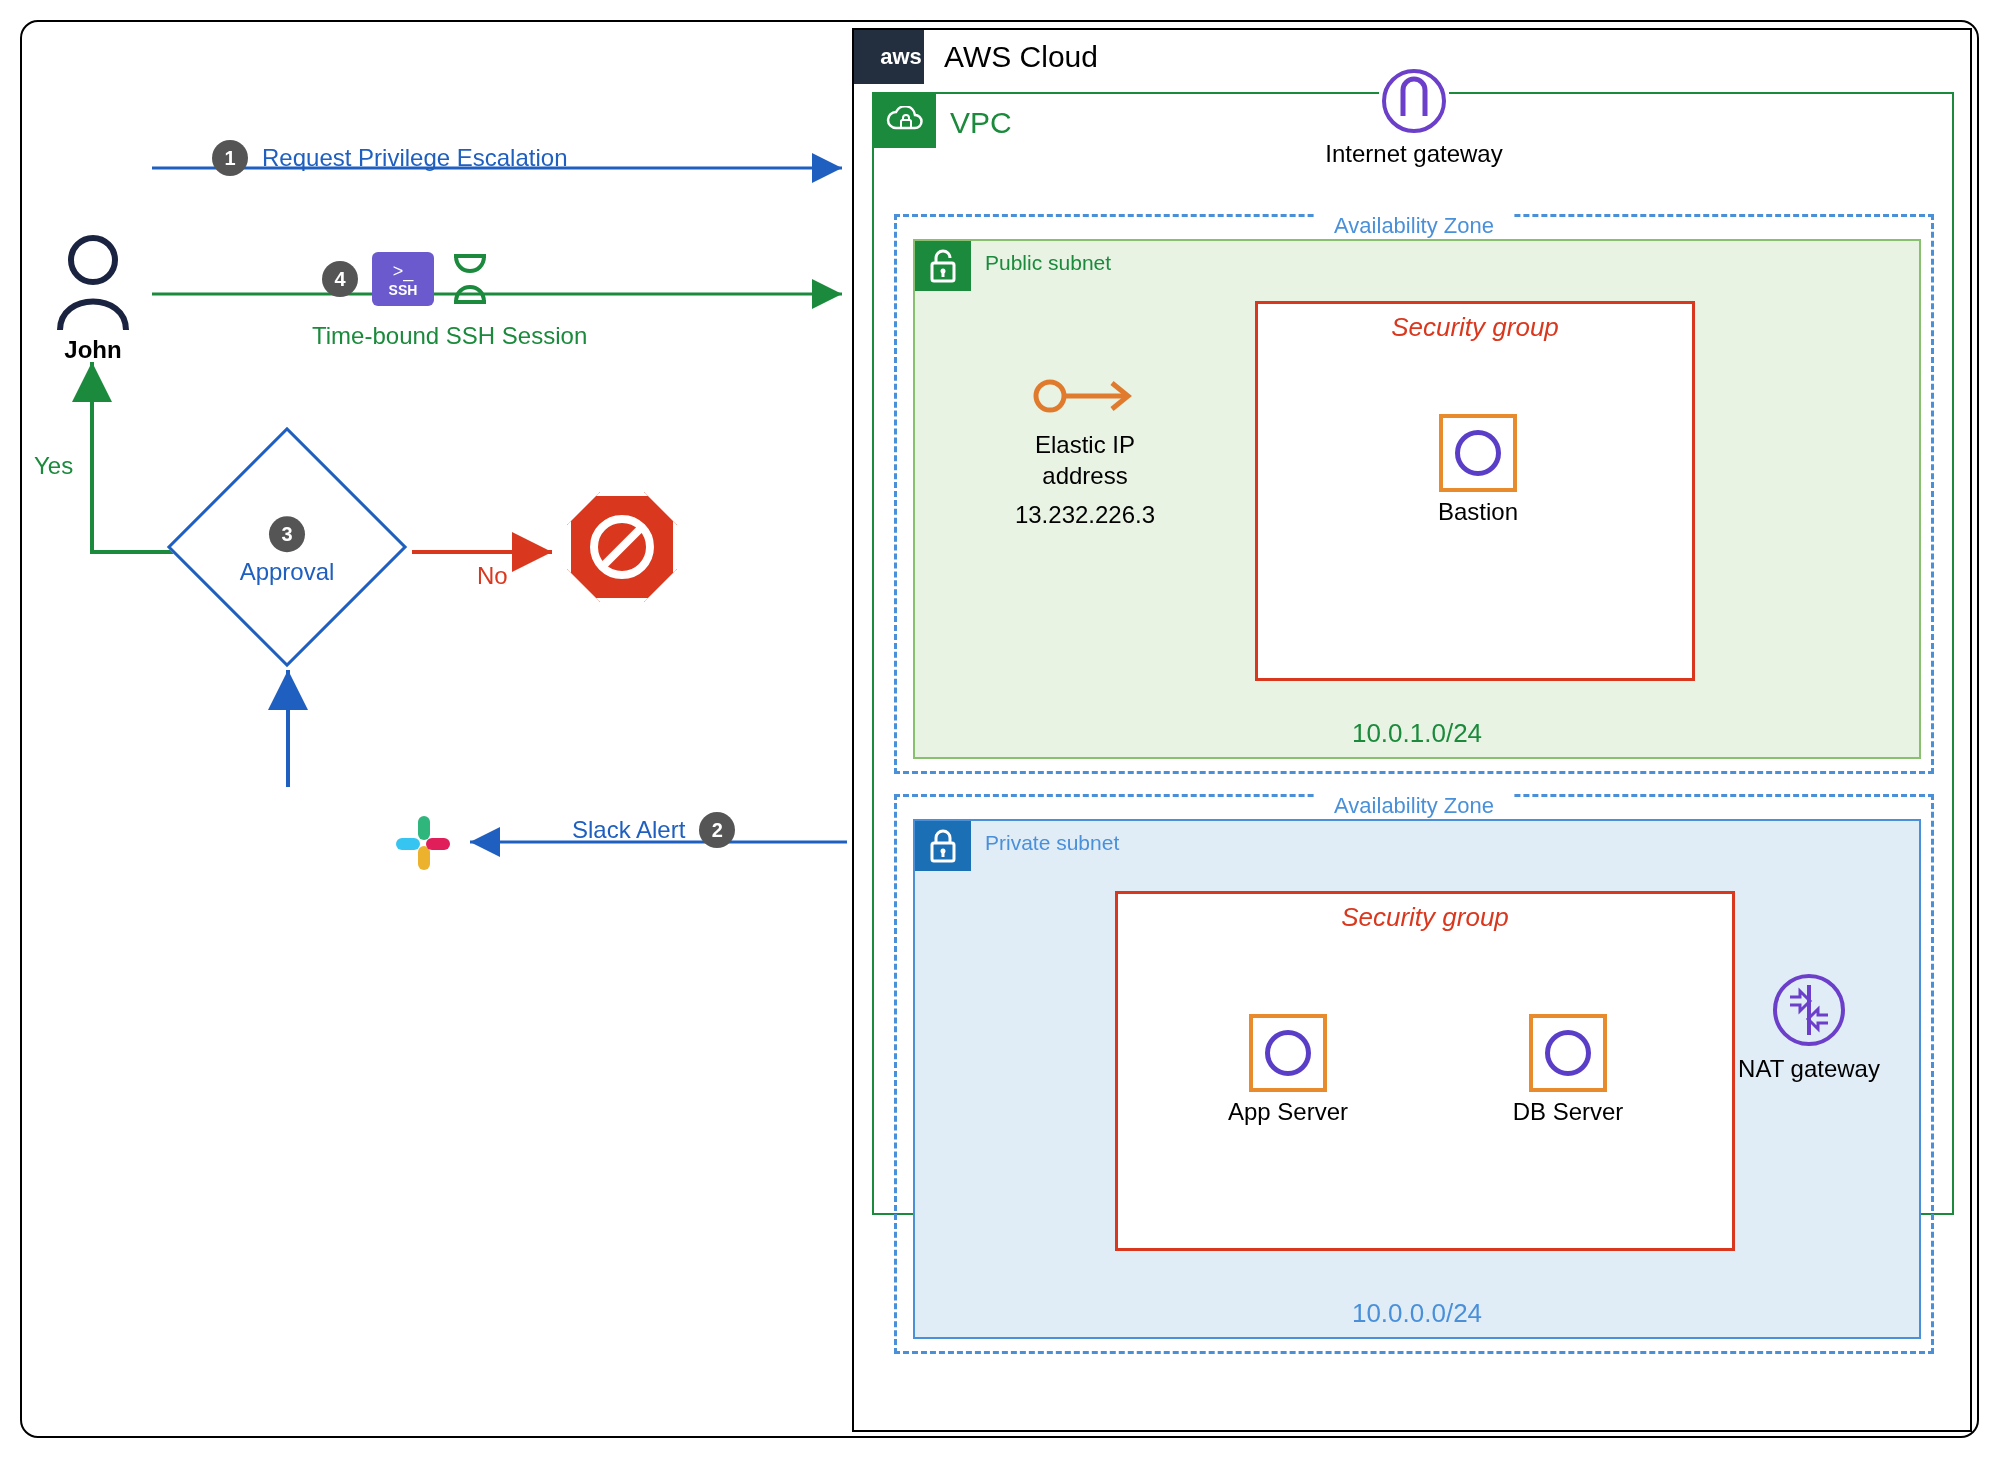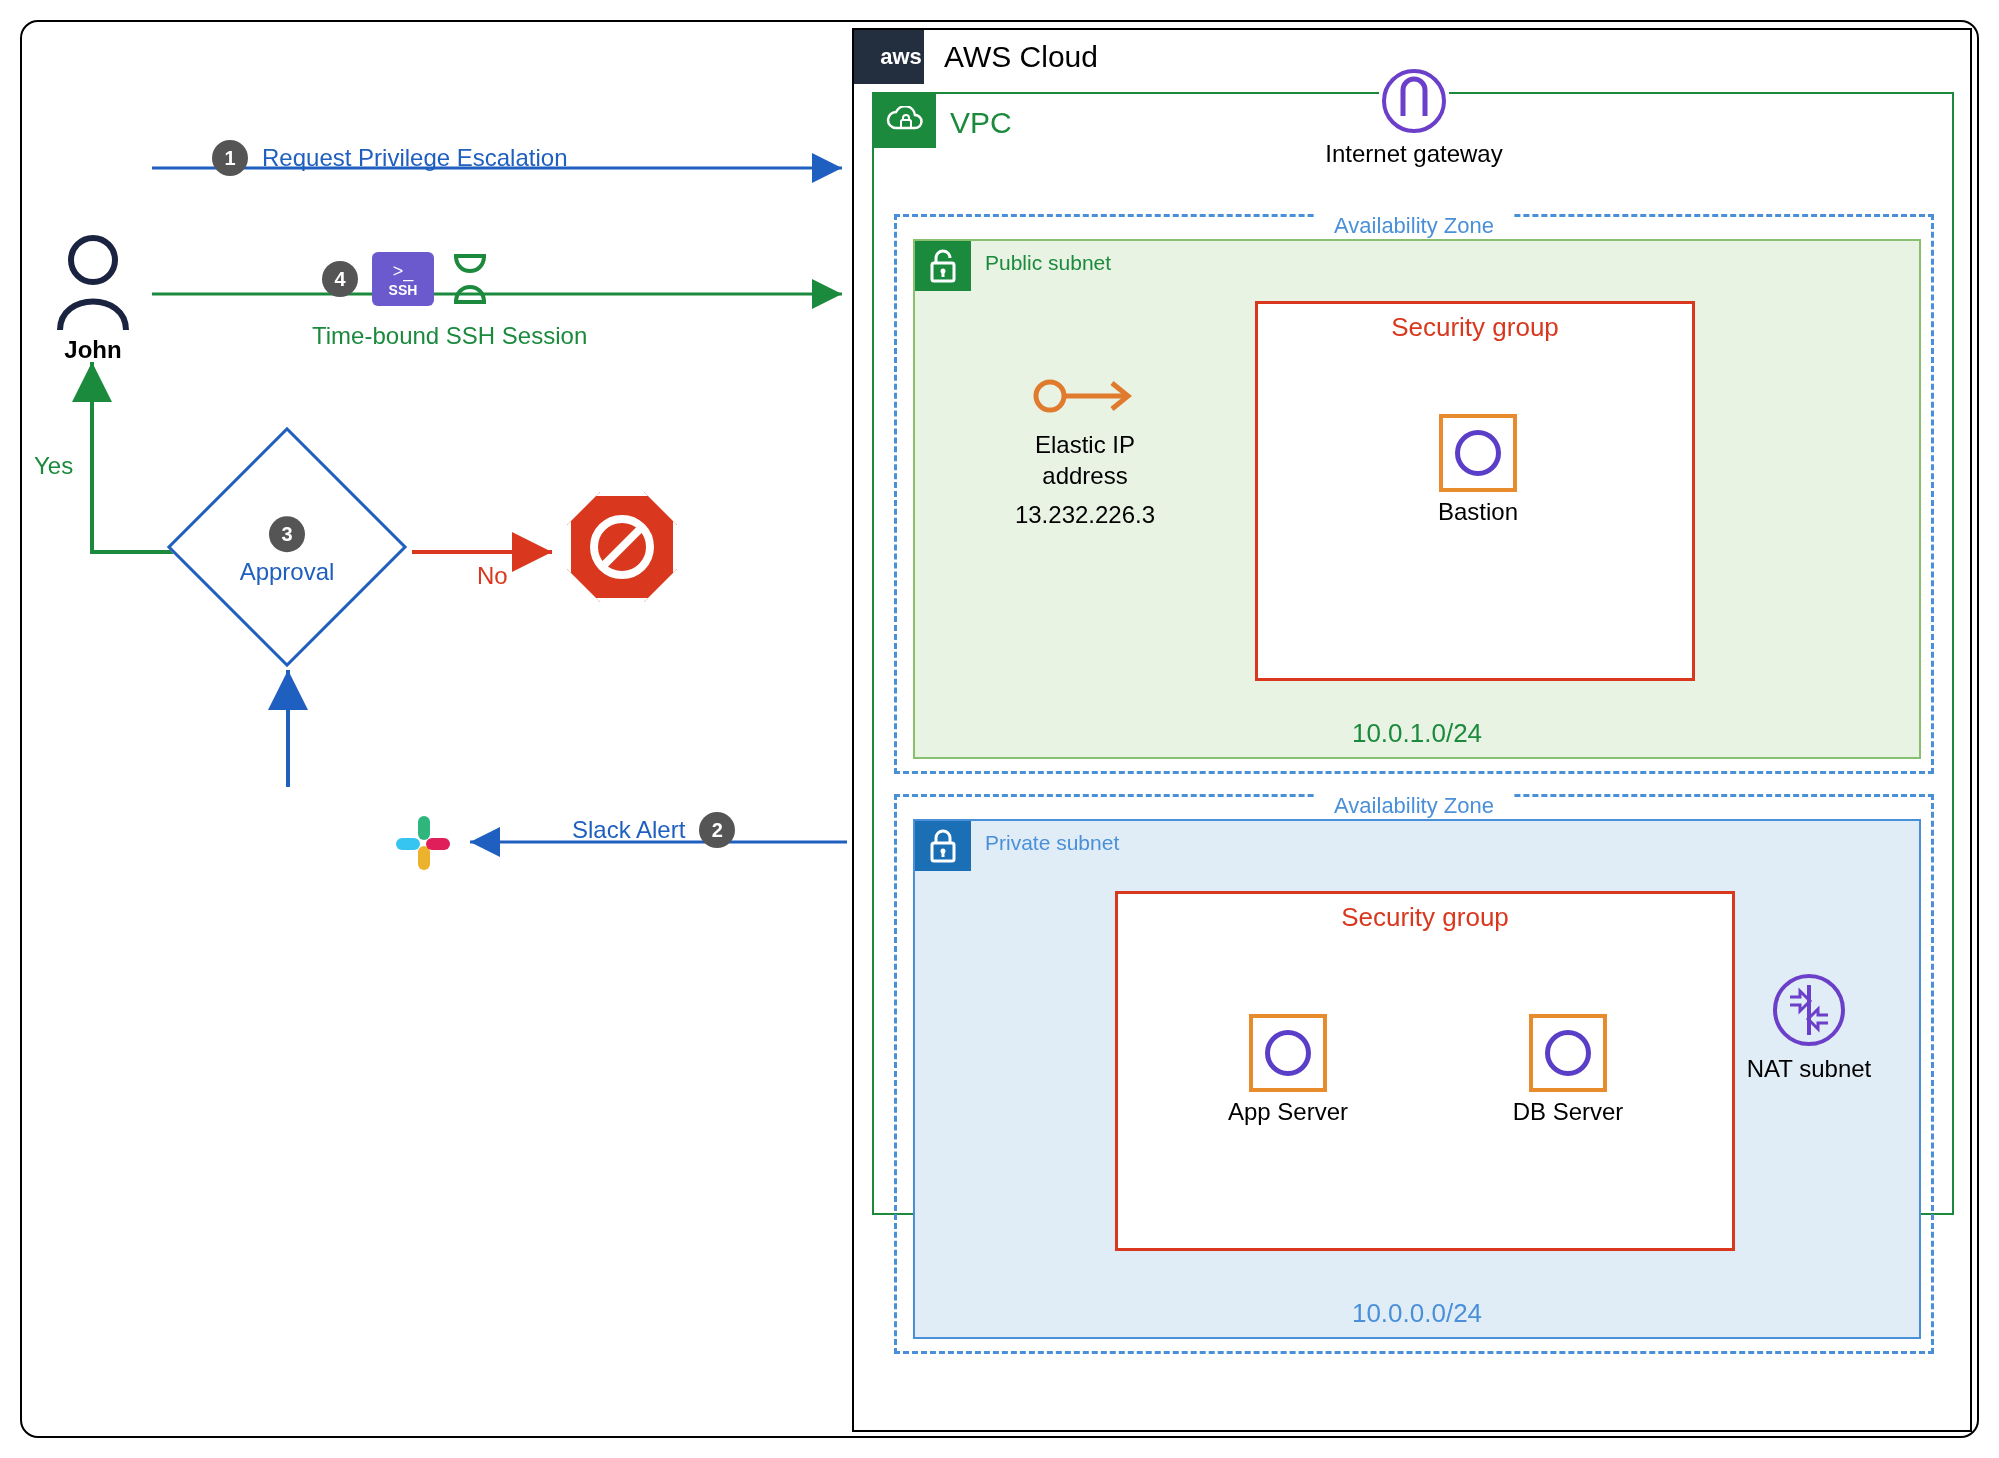--- a/index.html
+++ b/index.html
@@ -83,21 +83,21 @@
   .public  .subnet-title { color:#1b8a3c; }
   .private .subnet-title { color:#4a90d9; }
   .subnet-cidr { position:absolute; left:0; right:0; bottom:8px; text-align:center; font-size:26px; }
   .public  .subnet-cidr { color:#1b8a3c; }
   .private .subnet-cidr { color:#4a90d9; }
 
   
   .sg {
     position:absolute; border:3px solid #d9381e; background:#fff;
   }
-  .sg-title { position:absolute; top:8px; left:0; right:0; text-align:center; font-size:26px; color:#d9381e; }
+  .sg-title { position:absolute; top:8px; left:0; right:0; text-align:center; font-size:26px; color:#d9381e;font-style:italic; }
 
   
   .node { position:absolute; text-align:center; }
   .node-label { font-size:24px; margin-top:6px; }
   .ec2-icon {
     width:78px; height:78px; margin:0 auto;
     border:4px solid #e88b2d; background:#fff;
     display:flex; align-items:center; justify-content:center;
     position:relative;
   }
@@ -374,20 +374,20 @@
             </div>
           </div>
 
           <div class="nat">
             <svg width="78" height="78" viewBox="0 0 78 78" style="margin:auto">
               <circle cx="39" cy="39" r="34" fill="none" stroke="#6b3fc9" stroke-width="4"></circle>
               <line x1="39" y1="14" x2="39" y2="64" stroke="#6b3fc9" stroke-width="4"></line>
               <polyline points="20,26 30,26 30,20 40,30 30,40 30,34 20,34" fill="none" stroke="#6b3fc9" stroke-width="3"></polyline>
               <polyline points="58,44 48,44 48,38 38,48 48,58 48,52 58,52" fill="none" stroke="#6b3fc9" stroke-width="3"></polyline>
             </svg>
-            <div class="nat-label">NAT subnet</div>
+            <div class="nat-label">NAT gateway</div>
           </div>
         </div>
       </div>
 
     </div>
   </div>
 </div>
 
 </body></html>

